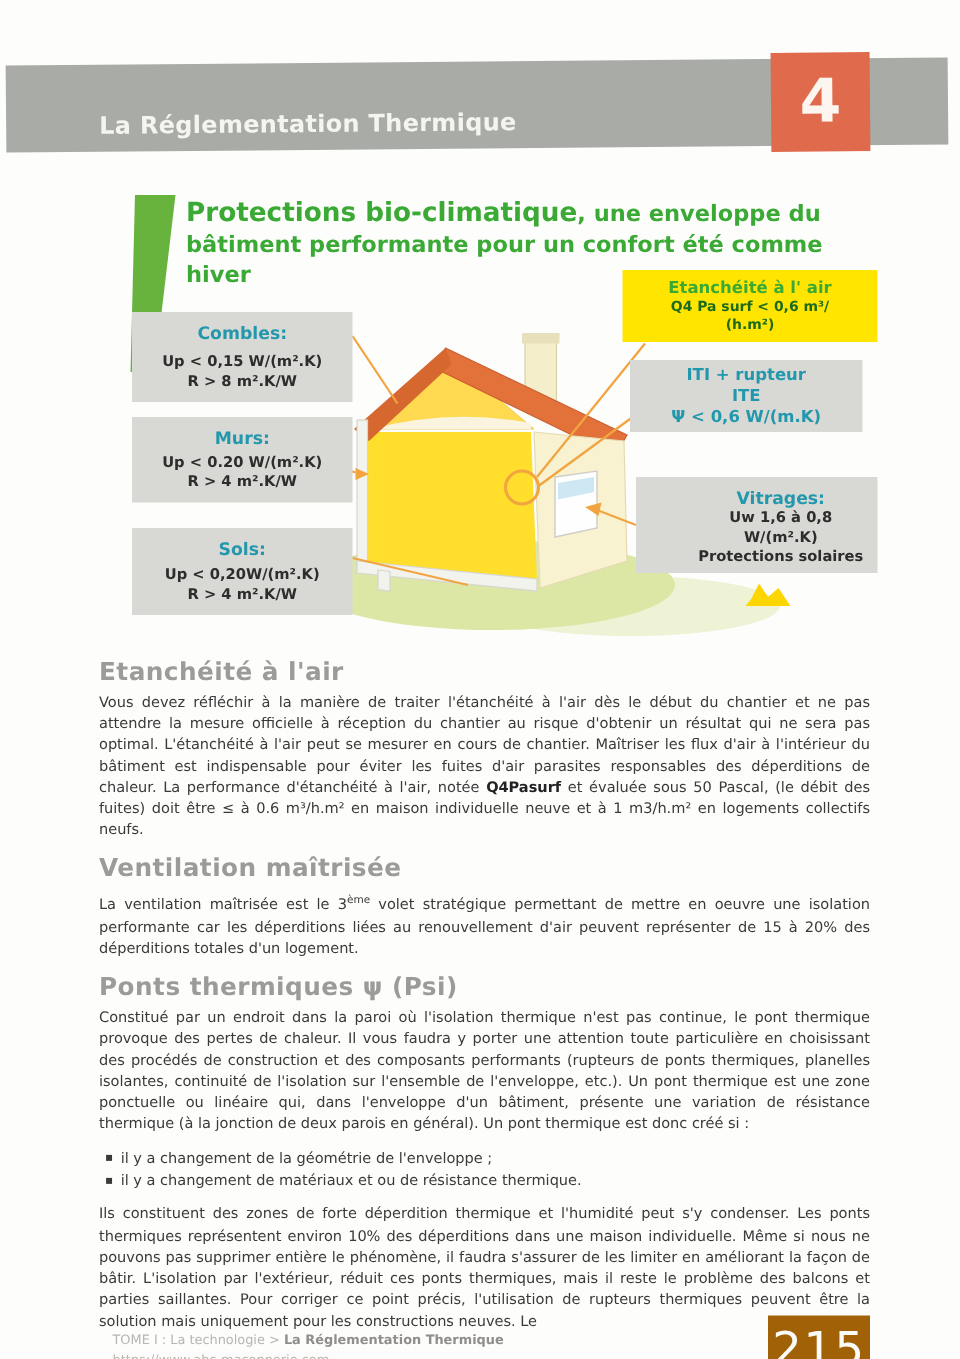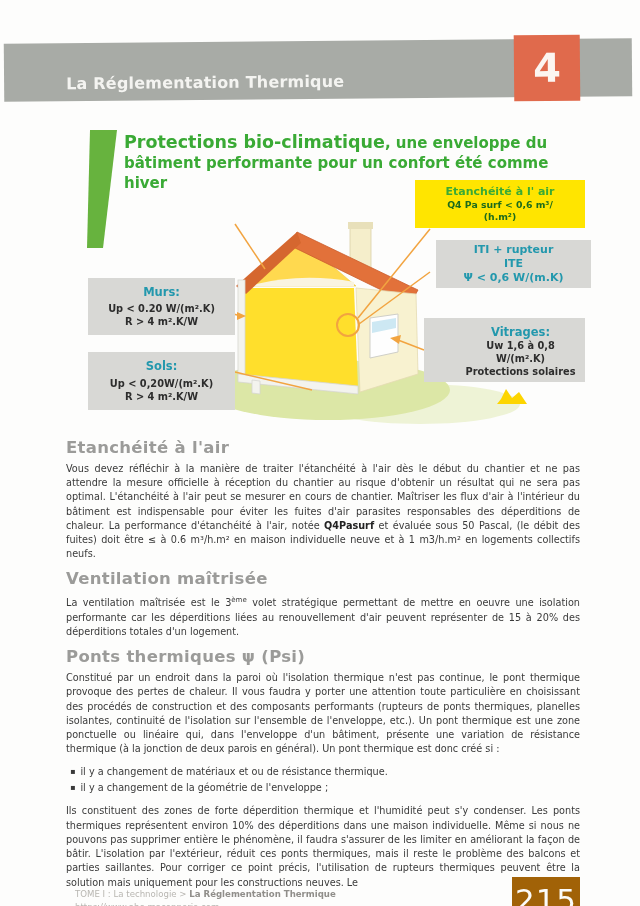--- a/index.html
+++ b/index.html
@@ -21,21 +21,21 @@
   .diagram-title .big{font-size:17.5px;}
   .diagram-title .small{font-size:15px;}
 
   .label-box{position:absolute;background:#d8d8d5;text-align:center;box-sizing:border-box;
     display:flex;flex-direction:column;justify-content:space-between;padding:7px 4px;}
   .label-box .t{color:#2398ad;font-weight:bold;font-size:11.5px;}
   .label-box .v{color:#2d2d2d;font-weight:bold;font-size:9.8px;line-height:1.35;}
   .box-combles{left:28px;top:86px;width:147px;height:60px;}
   .box-murs{left:28px;top:156px;width:147px;height:57px;}
   .box-sols{left:28px;top:230px;width:147px;height:58px;}
-  .box-iti{left:376px;top:118px;width:155px;height:48px;justify-content:center;}
+  .box-iti{left:360px;top:118px;width:155px;height:48px;justify-content:center;}
   .box-iti .t{font-size:11px;line-height:1.3;}
   .box-vitrages{left:364px;top:196px;width:161px;height:64px;padding-left:36px;}
   .box-etancheite{left:355px;top:58px;width:170px;height:48px;background:#ffe500;justify-content:center;}
   .box-etancheite .t{color:#3aaa35;font-size:11px;margin-bottom:1px;}
   .box-etancheite .v{color:#1c6b1c;font-size:9.3px;line-height:1.25;}
 
   
   .content{position:absolute;left:66px;top:406px;width:514px;}
   .content h2{font-size:16.5px;font-weight:bold;color:#9b9b99;margin:0 0 5px 0;letter-spacing:0.3px;}
   .content p{font-size:9.7px;line-height:14.2px;color:#3a3a3a;text-align:justify;margin:0 0 8px 0;}
@@ -107,20 +107,27 @@
     <div class="diagram-title">
       <span class="big">Protections bio-climatique</span><span class="small">, une enveloppe du bâtiment performante pour un confort été comme hiver</span>
     </div>
 
     <div class="label-box box-etancheite">
       <div class="t">Etanchéité à l' air</div>
       <div class="v">Q4 Pa surf &lt; 0,6 m³/</div>
       <div class="v">(h.m²)</div>
     </div>
 
+    <div class="label-box box-combles">
+      <div class="t">Combles:</div>
+      <div class="v">
+        <div>Up &lt; 0,15 W/(m².K)</div>
+        <div>R &gt; 8 m².K/W</div>
+      </div>
+    </div>
 
     <div class="label-box box-murs">
       <div class="t">Murs:</div>
       <div class="v">
         <div>Up &lt; 0.20 W/(m².K)</div>
         <div>R &gt; 4 m².K/W</div>
       </div>
     </div>
 
     <div class="label-box box-sols">
@@ -149,22 +156,22 @@
     <h2>Etanchéité à l'air</h2>
     <p><span>Vous devez réfléchir à la manière de traiter l'étanchéité à l'air dès le début du chantier et ne pas attendre la mesure officielle à réception du chantier au risque d'obtenir un résultat qui ne sera pas optimal. L'étanchéité à l'air peut se mesurer en cours de chantier. Maîtriser les flux d'air à l'intérieur du bâtiment est indispensable pour éviter les fuites d'air parasites responsables des déperditions de chaleur. La performance d'étanchéité à l'air, notée </span><b>Q4Pasurf</b><span> et évaluée sous 50 Pascal, (le débit des fuites) doit être ≤ à 0.6 m³/h.m² en maison individuelle neuve et à 1 m3/h.m² en logements collectifs neufs.</span></p>
 
     <h2>Ventilation maîtrisée</h2>
     <p><span>La ventilation maîtrisée est le 3</span><sup>ème</sup><span> volet stratégique permettant de mettre en oeuvre une isolation performante car les déperditions liées au renouvellement d'air peuvent représenter de 15 à 20% des déperditions totales d'un logement.</span></p>
 
     <h2>Ponts thermiques ψ (Psi)</h2>
     <p>Constitué par un endroit dans la paroi où l'isolation thermique n'est pas continue, le pont thermique provoque des pertes de chaleur. Il vous faudra y porter une attention toute particulière en choisissant des procédés de construction et des composants performants (rupteurs de ponts thermiques, planelles isolantes, continuité de l'isolation sur l'ensemble de l'enveloppe, etc.). Un pont thermique est une zone ponctuelle ou linéaire qui, dans l'enveloppe d'un bâtiment, présente une variation de résistance thermique (à la jonction de deux parois en général). Un pont thermique est donc créé si :</p>
 
     <ul>
+      <li>il y a changement de la géométrie de l'enveloppe ;</li>
       <li>il y a changement de matériaux et ou de résistance thermique.</li>
-      <li>il y a changement de la géométrie de l'enveloppe ;</li>
     </ul>
 
     <p>Ils constituent des zones de forte déperdition thermique et l'humidité peut s'y condenser. Les ponts thermiques représentent environ 10% des déperditions dans une maison individuelle. Même si nous ne pouvons pas supprimer entière le phénomène, il faudra s'assurer de les limiter en améliorant la façon de bâtir. L'isolation par l'extérieur, réduit ces ponts thermiques, mais il reste le problème des balcons et parties saillantes. Pour corriger ce point précis, l'utilisation de rupteurs thermiques peuvent être la solution mais uniquement pour les constructions neuves. Le</p>
   </div>
 
   <div class="footer-left">
     <div><span>TOME I : La technologie &gt; </span><b>La Réglementation Thermique</b></div>
     <div>https://www.abc-maconnerie.com</div>
   </div>
 

